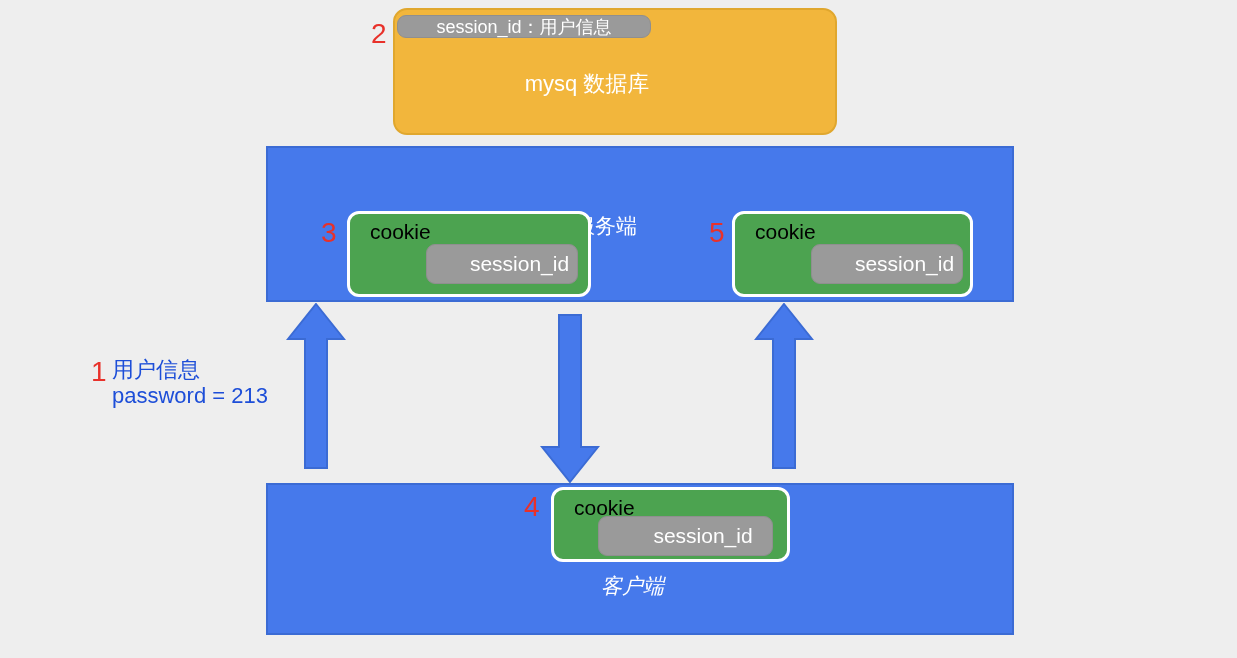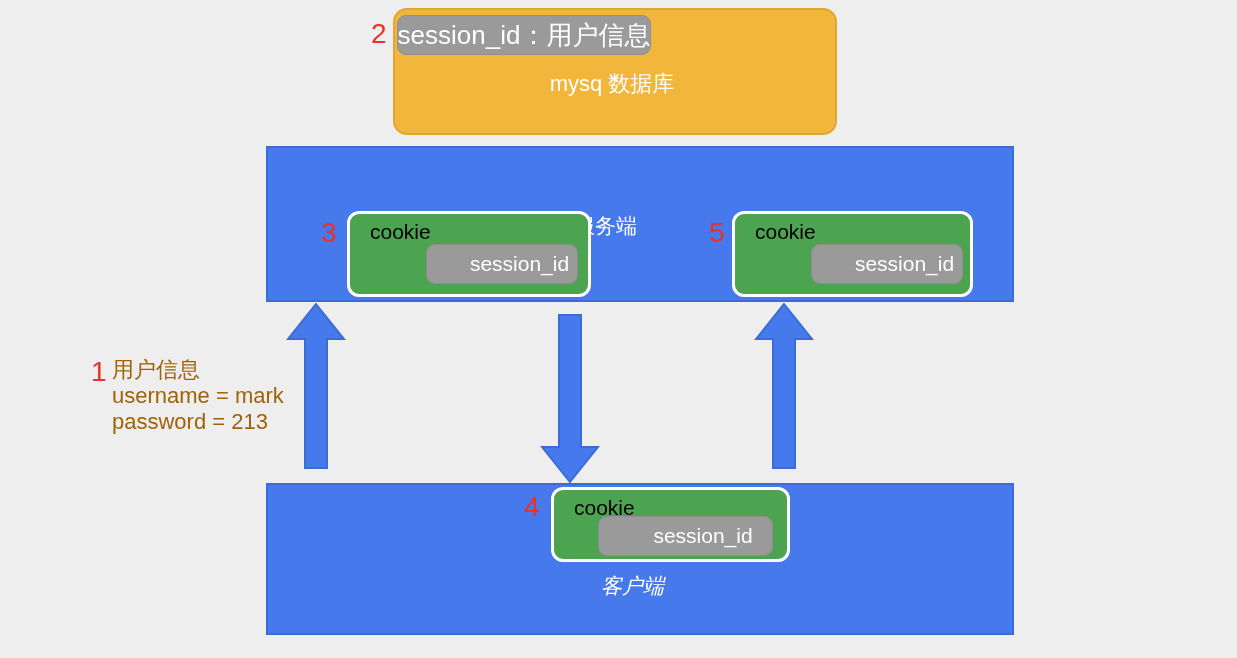--- a/index.html
+++ b/index.html
@@ -97,42 +97,41 @@
   }
   .pill-inner-1 { left: 76px; top: 30px; width: 152px; height: 40px; }
   .pill-inner-2 { left: 76px; top: 30px; width: 152px; height: 40px; }
   .pill-inner-3 { left: 44px; top: 26px; width: 175px; height: 40px; }
 
   .db-pill {
     position: absolute;
     left: 397px;
     top: 15px;
     width: 254px;
-    height: 40px;
+    height: 23px;
     background: #9a9a9a;
     border: 1px solid #8f8f8f;
     border-radius: 9px;
     box-sizing: border-box;
     color: #ffffff;
-    font-size: 26px;
+    font-size: 18px;
     display: flex;
     align-items: center;
     justify-content: center;
     white-space: nowrap;
   }
   .db-title {
     position: absolute;
     left: 393px;
     top: 73px;
     width: 388px;
     text-align: center;
     color: #ffffff;
     font-size: 22px;
     line-height: 1;
-    padding-left: 25px;
   }
 
   
   .step-num {
     position: absolute;
     color: #e8312a;
     font-size: 28px;
     line-height: 1;
     white-space: nowrap;
   }
@@ -140,21 +139,21 @@
   .num-2 { left: 371px; top: 20px; }
   .num-3 { left: 321px; top: 219px; }
   .num-4 { left: 524px; top: 493px; }
   .num-5 { left: 709px; top: 219px; }
 
   
   .info-block {
     position: absolute;
     left: 112px;
     top: 357px;
-    color: #a16207;
+    color: #1d4ed8;
     font-size: 22px;
     line-height: 26px;
     white-space: nowrap;
   }
   .info-block div { height: 26px; }
 
   
   .arrow { position: absolute; }
 </style>
 </head>
@@ -187,21 +186,20 @@
 
   <div class="step-num num-4">4</div>
   <div class="cookie-box cookie-3">
     <span class="cookie-label">cookie</span>
     <span class="sid-pill pill-inner-3">session_id</span>
   </div>
 
   <div class="step-num num-1">1</div>
   <div class="info-block">
     <div>用户信息</div>
-    <div>username = mark</div>
     <div>password = 213</div>
   </div>
 
   <svg class="arrow" style="left:286px; top:303px;" width="60" height="167" viewBox="0 0 60 167">
     <polygon points="30,1 58,36 41,36 41,165 19,165 19,36 2,36" fill="#4679eb" stroke="#3b6bd4" stroke-width="2"></polygon>
   </svg>
 
   <svg class="arrow" style="left:540px; top:313px;" width="60" height="170" viewBox="0 0 60 170">
     <polygon points="30,169 58,134 41,134 41,2 19,2 19,134 2,134" fill="#4679eb" stroke="#3b6bd4" stroke-width="2"></polygon>
   </svg>

